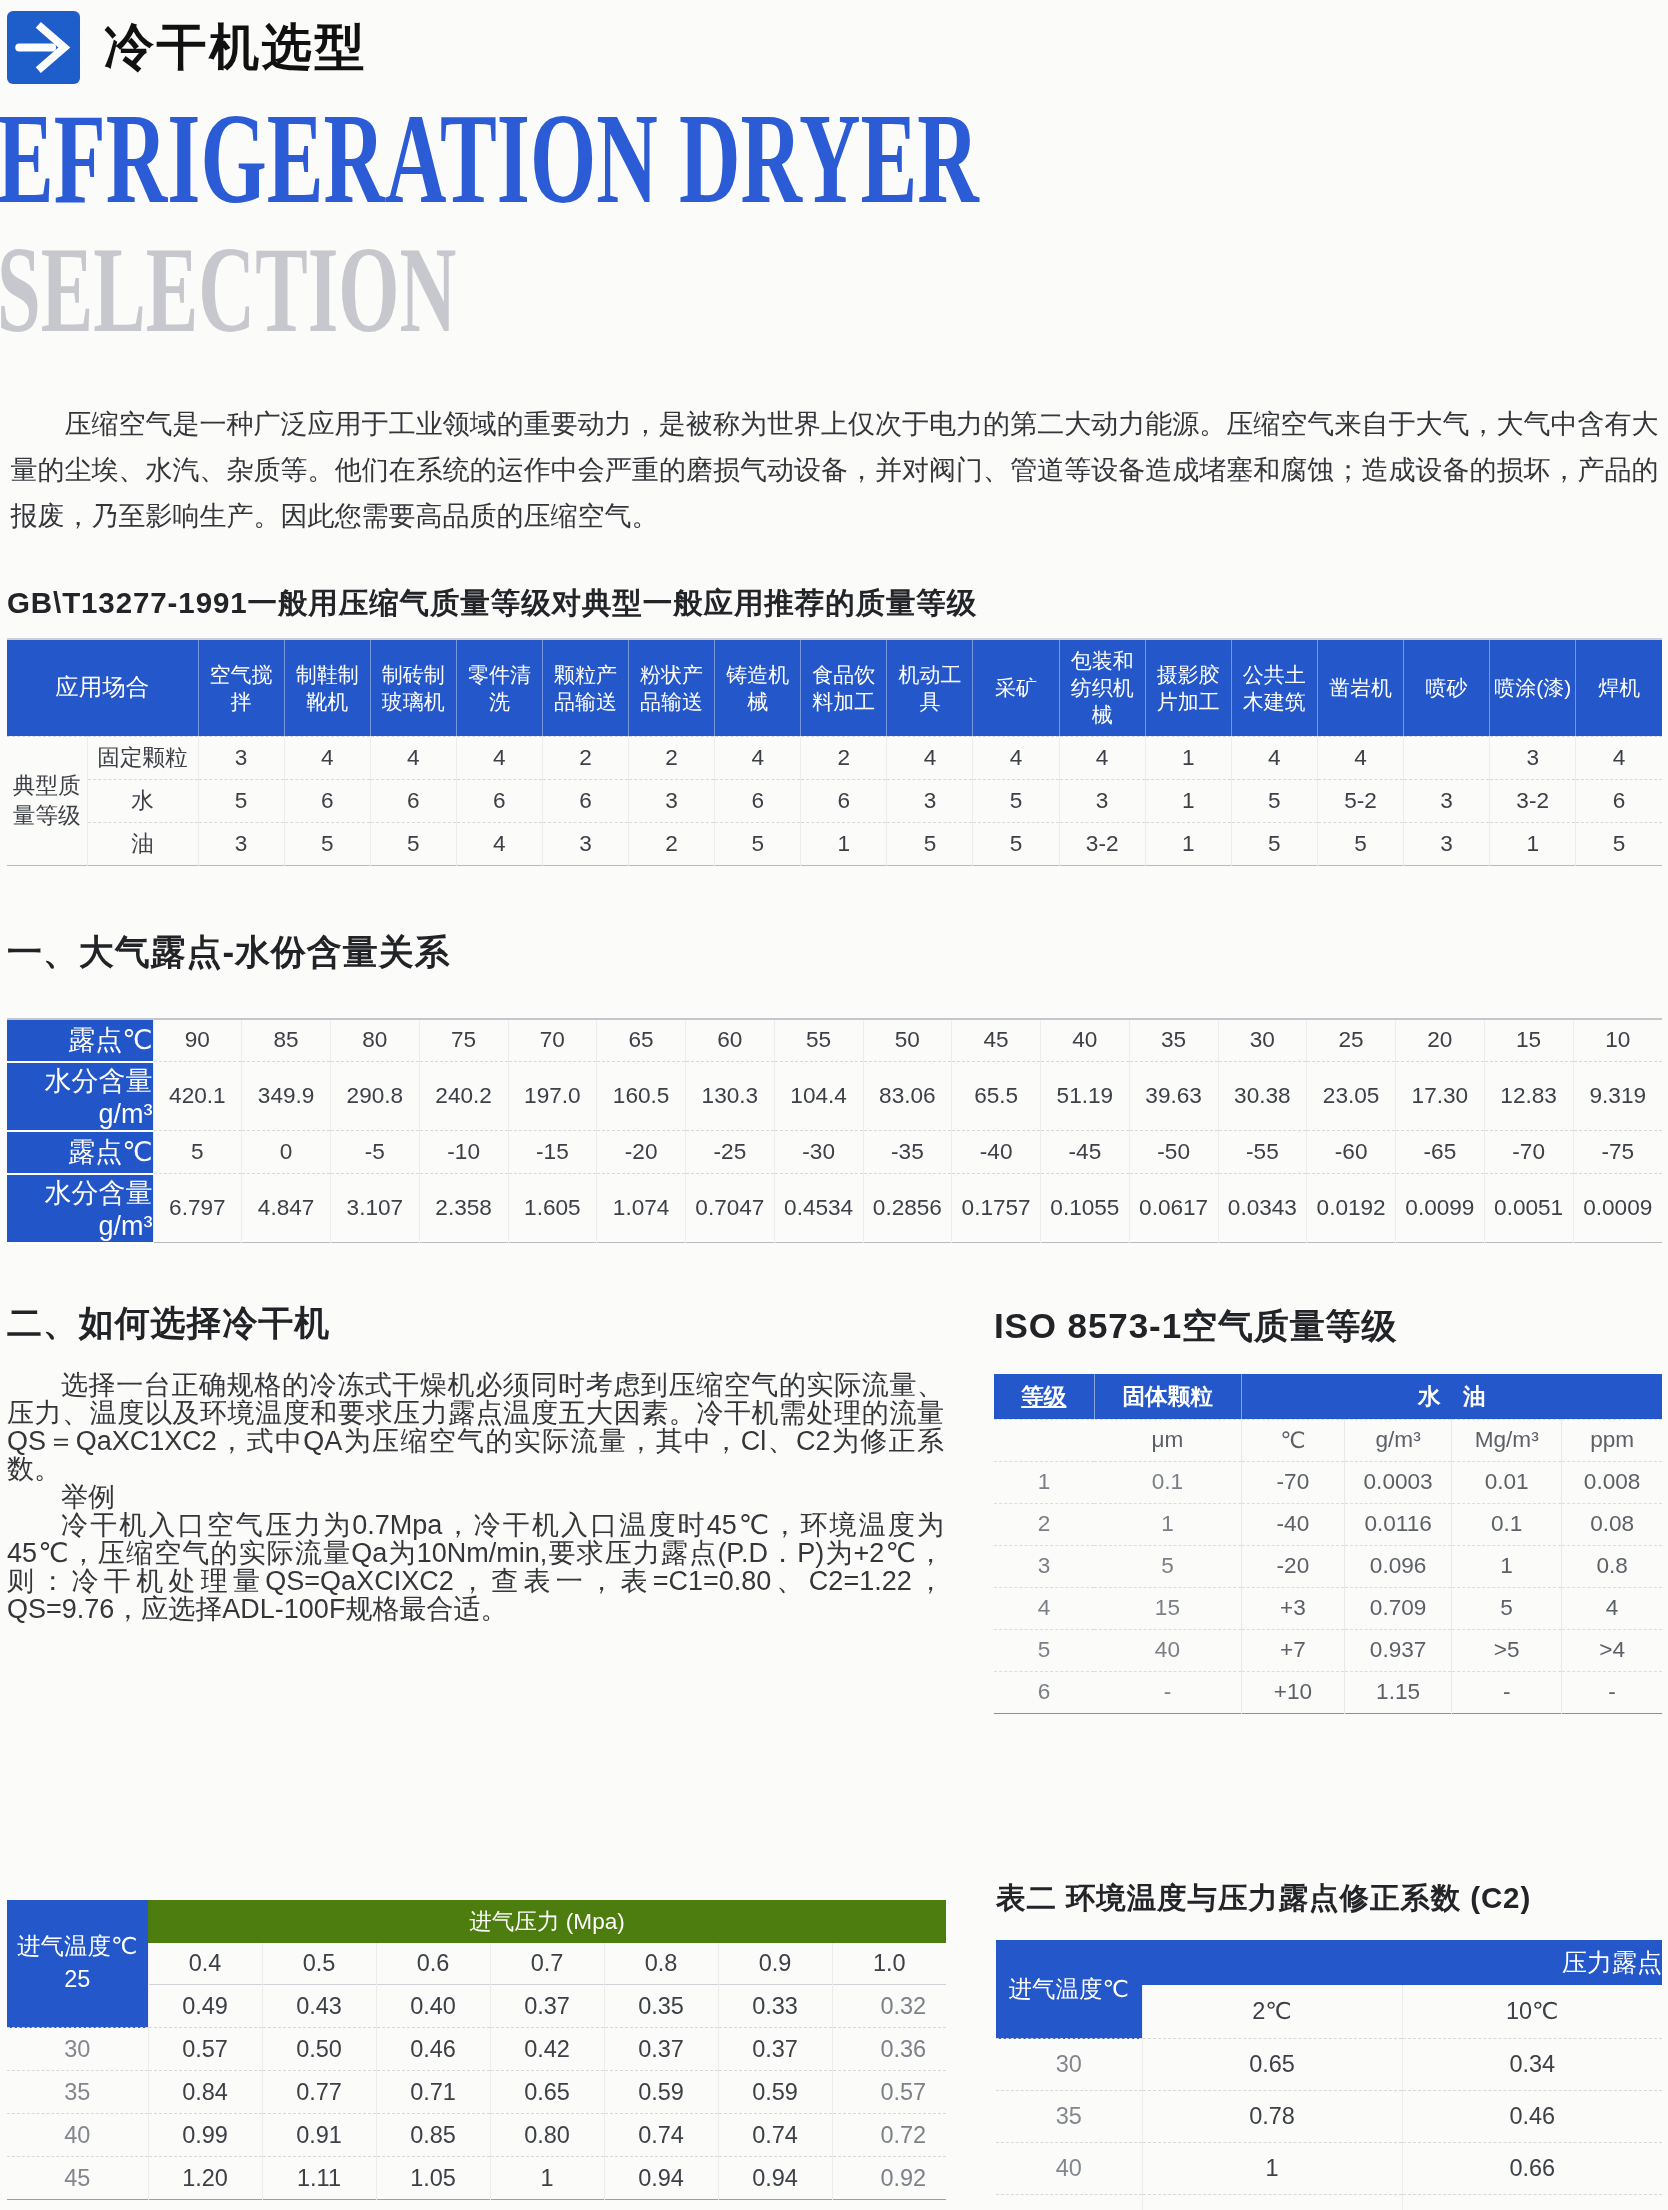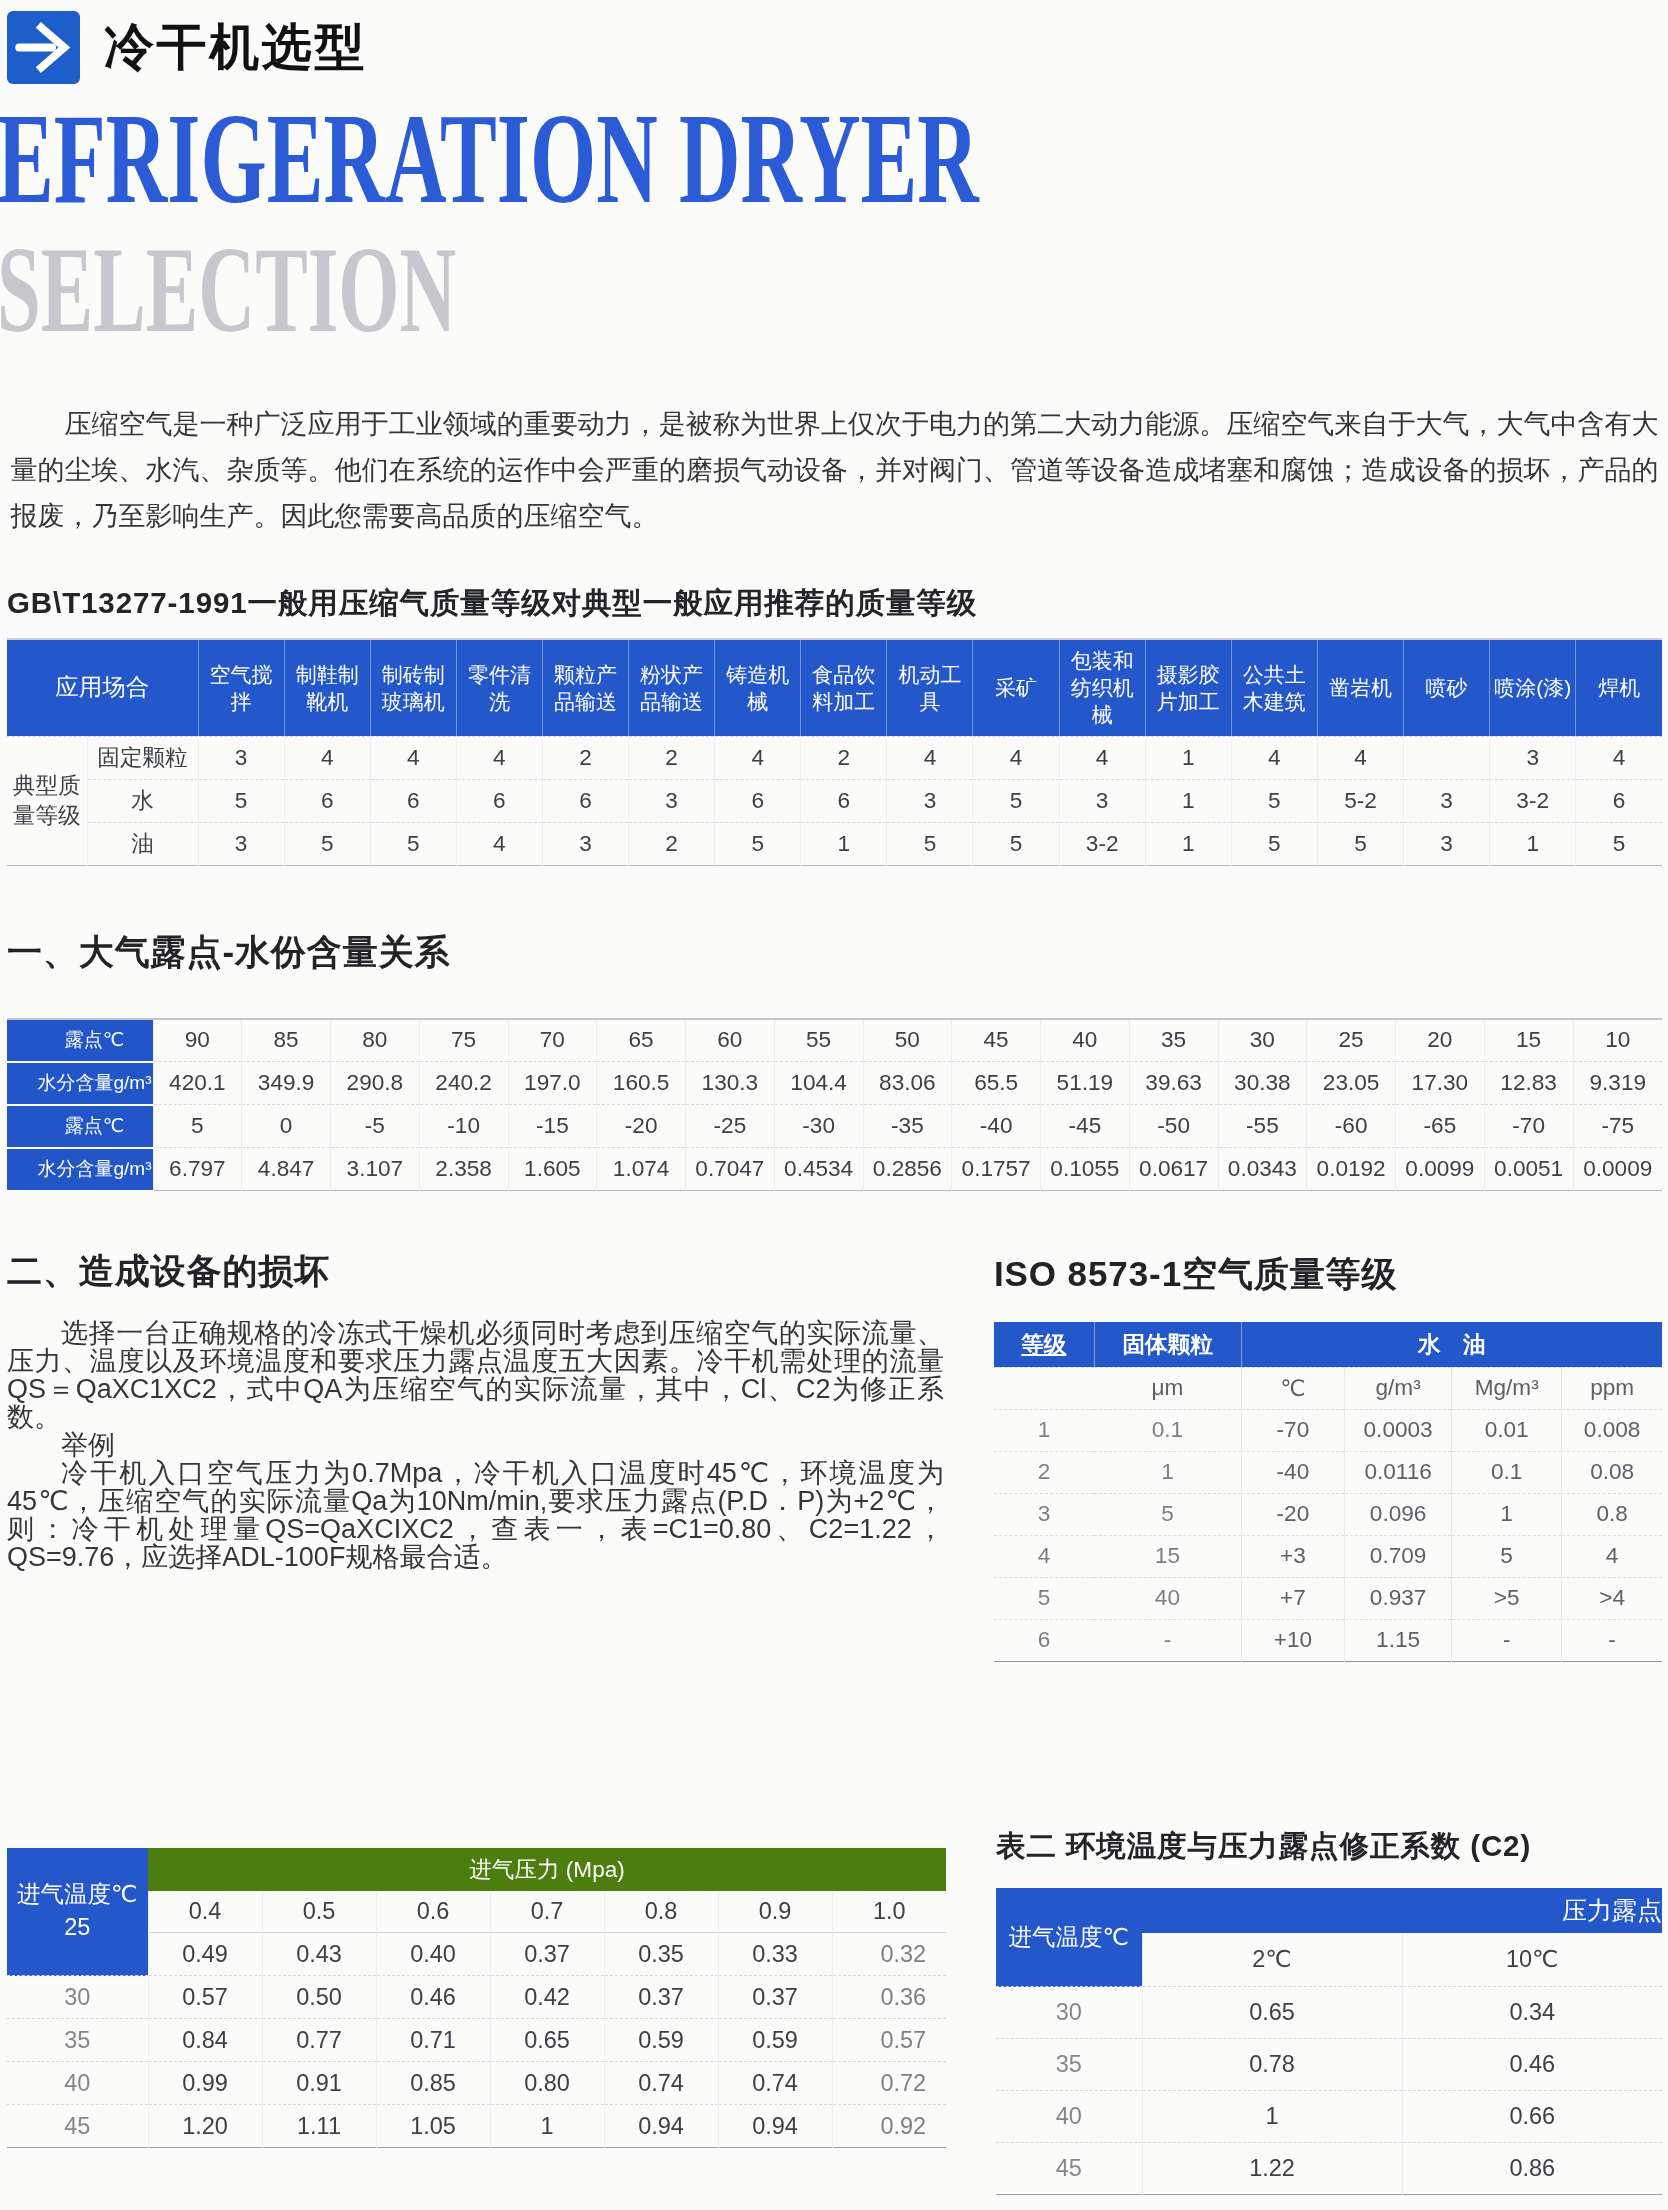--- a/index.html
+++ b/index.html
@@ -51,21 +51,21 @@
   }
   .gb tbody th.grp{ color:#3d4046; line-height:29.5px; border-left:none; }
 
   
   .sec-h{ font-size:35px; font-weight:600; color:#222327; letter-spacing:0.9px; }
   .h-dew{ margin:63px 7px 0 7px; }
 
   
   .dew{ width:1655px; margin:42px 7px 0 7px; border-top:2.6px solid #c3c7cd; border-bottom:1.7px solid #b6bac0; }
   .dew th.lbl{
-    background:#2155c8; color:#fff; font-size:19px; font-weight:500; text-align:center;
+    background:#2155c8; color:#fff; font-size:27px; font-weight:500; text-align:right;
     padding-left:29.5px; height:43px; border-bottom:2.6px solid #fff;margin-top:43px;
   }
   .dew td{
     font-size:22.6px; color:#3d4046; text-align:center; height:43px;
     border-top:0.9px dashed #d8d8d8; border-left:0.9px solid #ececec;
   }
 
   
   .cols{ display:flex; gap:50px; margin:56px 7px 0 7px; align-items:flex-start; }
   .cols.mid{ min-height:548px; }
@@ -346,21 +346,21 @@
           <td>0.0192</td>
           <td>0.0099</td>
           <td>0.0051</td>
           <td>0.0009</td>
         </tr>
     </tbody>
   </table>
 
   <div class="cols mid">
     <div class="col-left">
-      <h2 class="sec-h">二、造成设备的损坏</h2>
+      <h2 class="sec-h">二、如何选择冷干机</h2>
       <p class="body-text">选择一台正确规格的冷冻式干燥机必须同时考虑到压缩空气的实际流量、压力、温度以及环境温度和要求压力露点温度五大因素。冷干机需处理的流量QS＝QaXC1XC2，式中QA为压缩空气的实际流量，其中，Cl、C2为修正系数。</p>
       <p class="body-text tight">举例</p>
       <p class="body-text tight">冷干机入口空气压力为0.7Mpa，冷干机入口温度时45℃，环境温度为45℃，压缩空气的实际流量Qa为10Nm/min,要求压力露点(P.D．P)为+2℃，则：冷干机处理量QS=QaXCIXC2，查表一，表=C1=0.80、C2=1.22，QS=9.76，应选择ADL-100F规格最合适。</p>
     </div>
     <div class="col-right">
       <h2 class="sec-h h-iso">ISO 8573-1空气质量等级</h2>
       <table class="iso">
         <colgroup>
           <col style="width:15%">
             <col style="width:22%">

